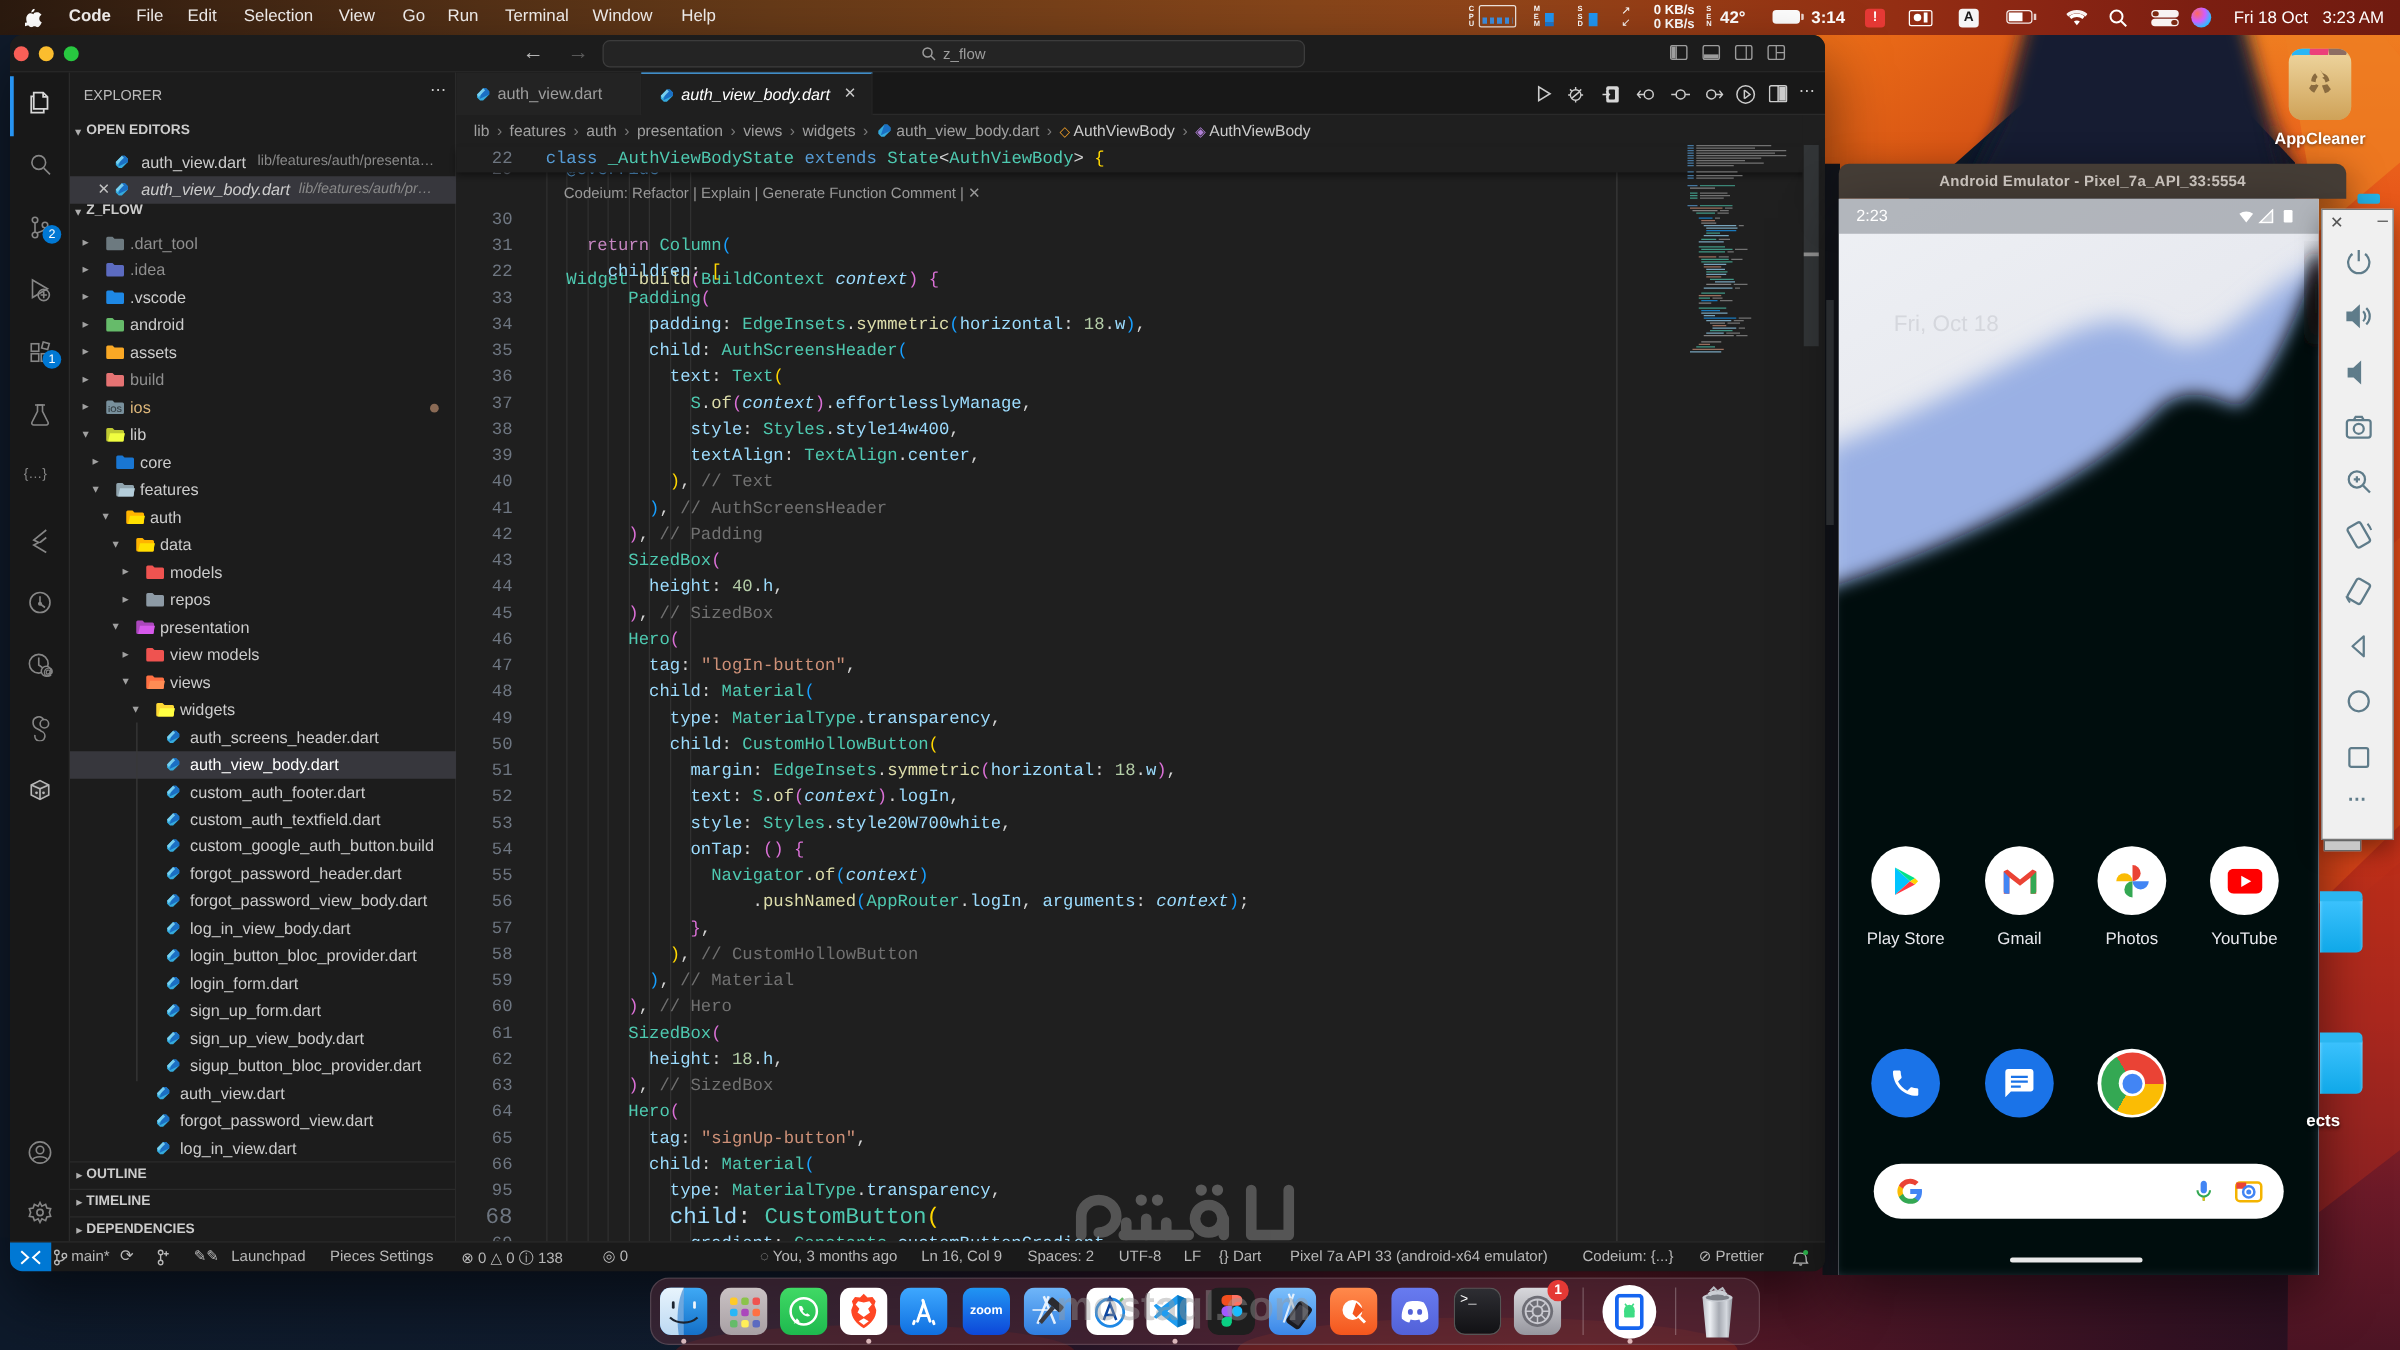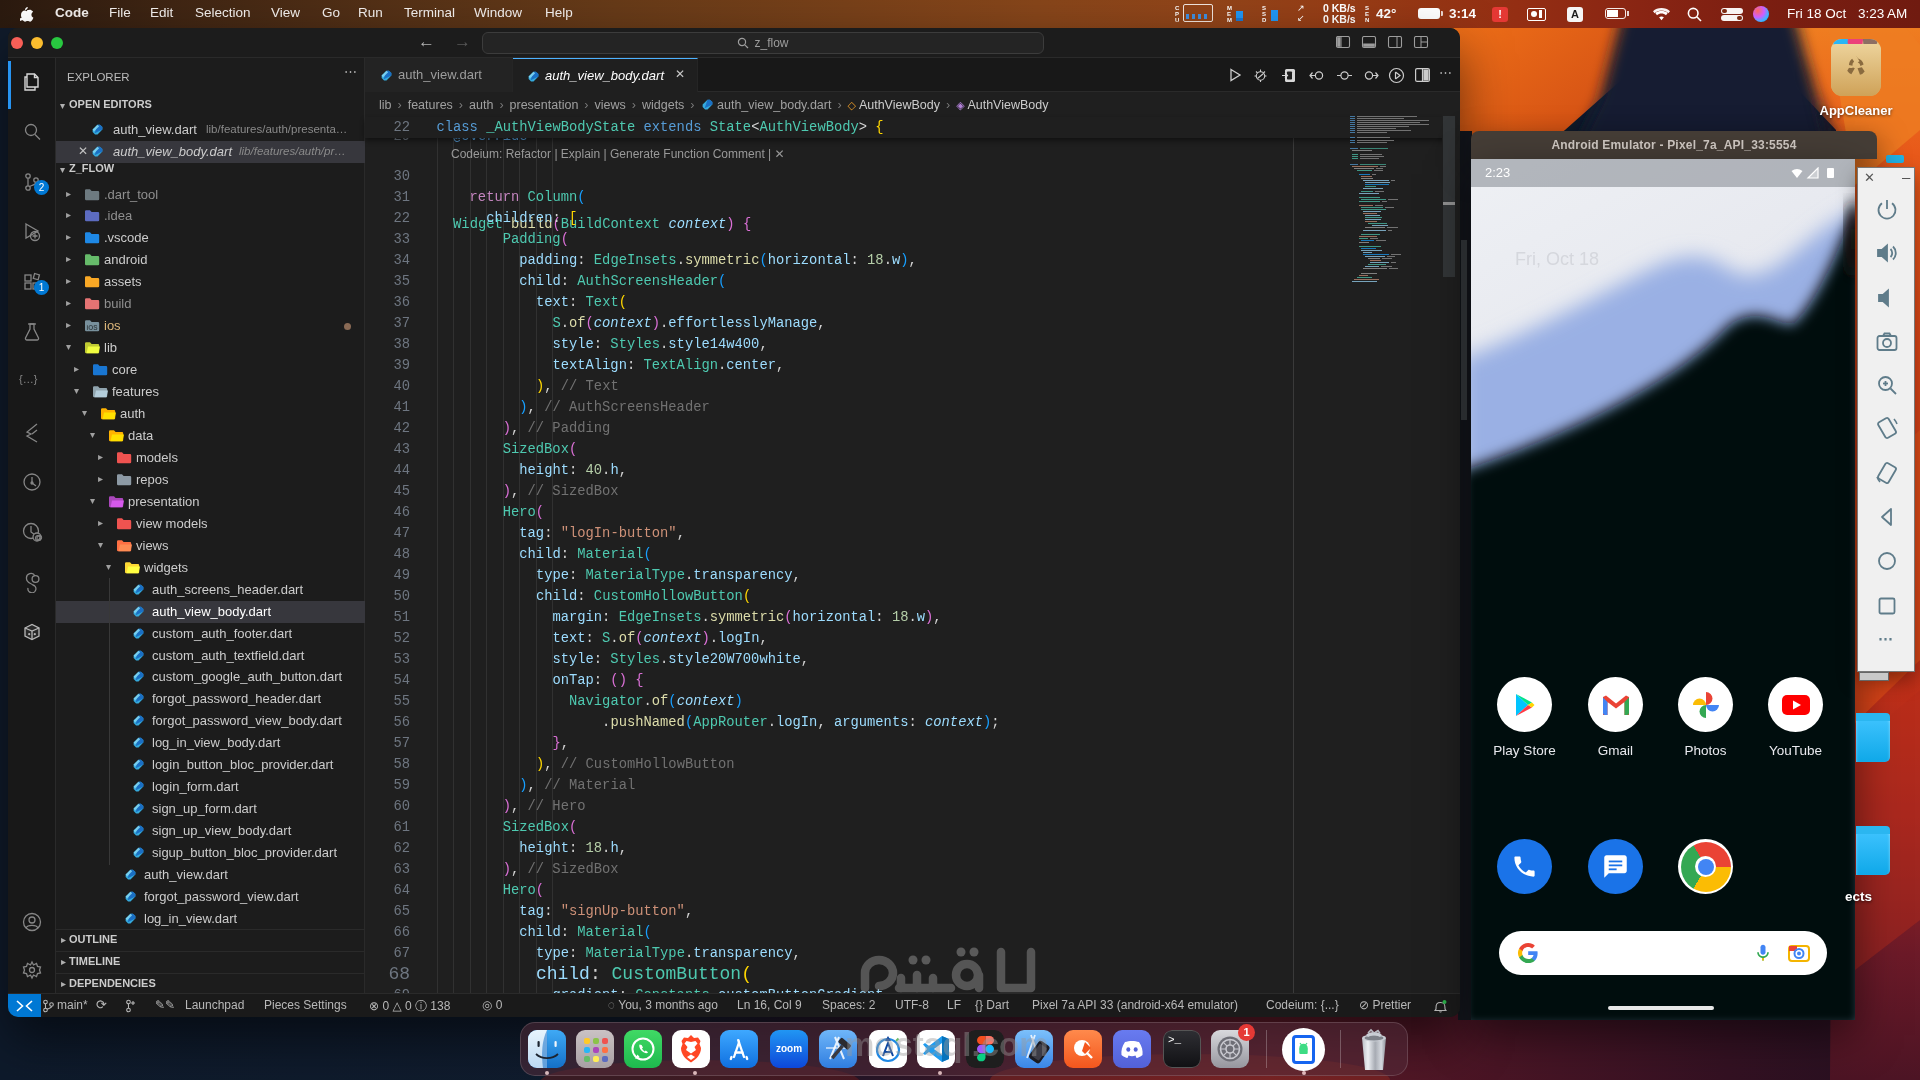--- a/index.html
+++ b/index.html
@@ -428,21 +428,21 @@
           <path d="M2 8 L8 2 L10 4 L3.5 10.5 Z" fill="#7fd4f2" opacity="0.9"></path>
         </svg>
         <span class="abs" style="left:96px;top:3px;">custom_auth_textfield.dart</span>
       </div>
 <div class="abs" style="left:0;top:608.4px;width:309px;height:22px;font-size:13px;color:#cccccc;">
         <svg class="abs" style="left:76px;top:4px" width="13" height="13" viewBox="0 0 16 16">
           <path d="M2 8 L8 2 L11 2 L14 5 L14 8 L8 14 L5 14 L2 11 Z" fill="#35aadc"></path>
           <path d="M8 2 L11 2 L14 5 L14 8 L4.5 12.5 Z" fill="#1565c0" opacity="0.85"></path>
           <path d="M2 8 L8 2 L10 4 L3.5 10.5 Z" fill="#7fd4f2" opacity="0.9"></path>
         </svg>
-        <span class="abs" style="left:96px;top:3px;">custom_google_auth_button.dart</span>
+        <span class="abs" style="left:96px;top:3px;">custom_google_auth_button.build</span>
       </div>
 <div class="abs" style="left:0;top:630.3px;width:309px;height:22px;font-size:13px;color:#cccccc;">
         <svg class="abs" style="left:76px;top:4px" width="13" height="13" viewBox="0 0 16 16">
           <path d="M2 8 L8 2 L11 2 L14 5 L14 8 L8 14 L5 14 L2 11 Z" fill="#35aadc"></path>
           <path d="M8 2 L11 2 L14 5 L14 8 L4.5 12.5 Z" fill="#1565c0" opacity="0.85"></path>
           <path d="M2 8 L8 2 L10 4 L3.5 10.5 Z" fill="#7fd4f2" opacity="0.9"></path>
         </svg>
         <span class="abs" style="left:96px;top:3px;">forgot_password_header.dart</span>
       </div>
 <div class="abs" style="left:0;top:652.3px;width:309px;height:22px;font-size:13px;color:#cccccc;">
@@ -768,21 +768,21 @@
         </div>
 <div class="abs mono" style="left:0;top:783.3px;width:1080px;height:21px;line-height:21px;font-size:13.8px;">
           <span class="abs" style="left:22px;width:23px;text-align:right;color:#6e7681;">65</span>
           <span class="abs" style="left:154.3px;white-space:pre;"><span class="pr">tag</span><span class="pu">:</span> <span class="st">"signUp-button"</span><span class="pu">,</span></span>
         </div>
 <div class="abs mono" style="left:0;top:804.3px;width:1080px;height:21px;line-height:21px;font-size:13.8px;">
           <span class="abs" style="left:22px;width:23px;text-align:right;color:#6e7681;">66</span>
           <span class="abs" style="left:154.3px;white-space:pre;"><span class="pr">child</span><span class="pu">:</span> <span class="ty">Material</span><span class="b3">(</span></span>
         </div>
 <div class="abs mono" style="left:0;top:825.3px;width:1080px;height:21px;line-height:21px;font-size:13.8px;">
-          <span class="abs" style="left:22px;width:23px;text-align:right;color:#6e7681;">67</span>
+          <span class="abs" style="left:22px;width:23px;text-align:right;color:#6e7681;">95</span>
           <span class="abs" style="left:170.9px;white-space:pre;"><span class="pr">type</span><span class="pu">:</span> <span class="ty">MaterialType</span><span class="pu">.</span><span class="pr">transparency</span><span class="pu">,</span></span>
         </div>
 <div class="abs mono" style="left:0;top:846.3px;width:1080px;height:21px;line-height:21px;font-size:18px;">
           <span class="abs" style="left:22px;width:23px;text-align:right;color:#6e7681;">68</span>
           <span class="abs" style="left:170.9px;white-space:pre;"><span class="pr">child</span><span class="pu">:</span> <span class="ty">CustomButton</span><span class="b1">(</span></span>
         </div>
 <div class="abs mono" style="left:0;top:867.3px;width:1080px;height:21px;line-height:21px;font-size:13.8px;">
           <span class="abs" style="left:22px;width:23px;text-align:right;color:#6e7681;">69</span>
           <span class="abs" style="left:187.4px;white-space:pre;"><span class="pr">gradient</span><span class="pu">:</span> <span class="ty">Constants</span><span class="pu">.</span><span class="pr">customButtonGradient</span><span class="pu">,</span></span>
         </div>

